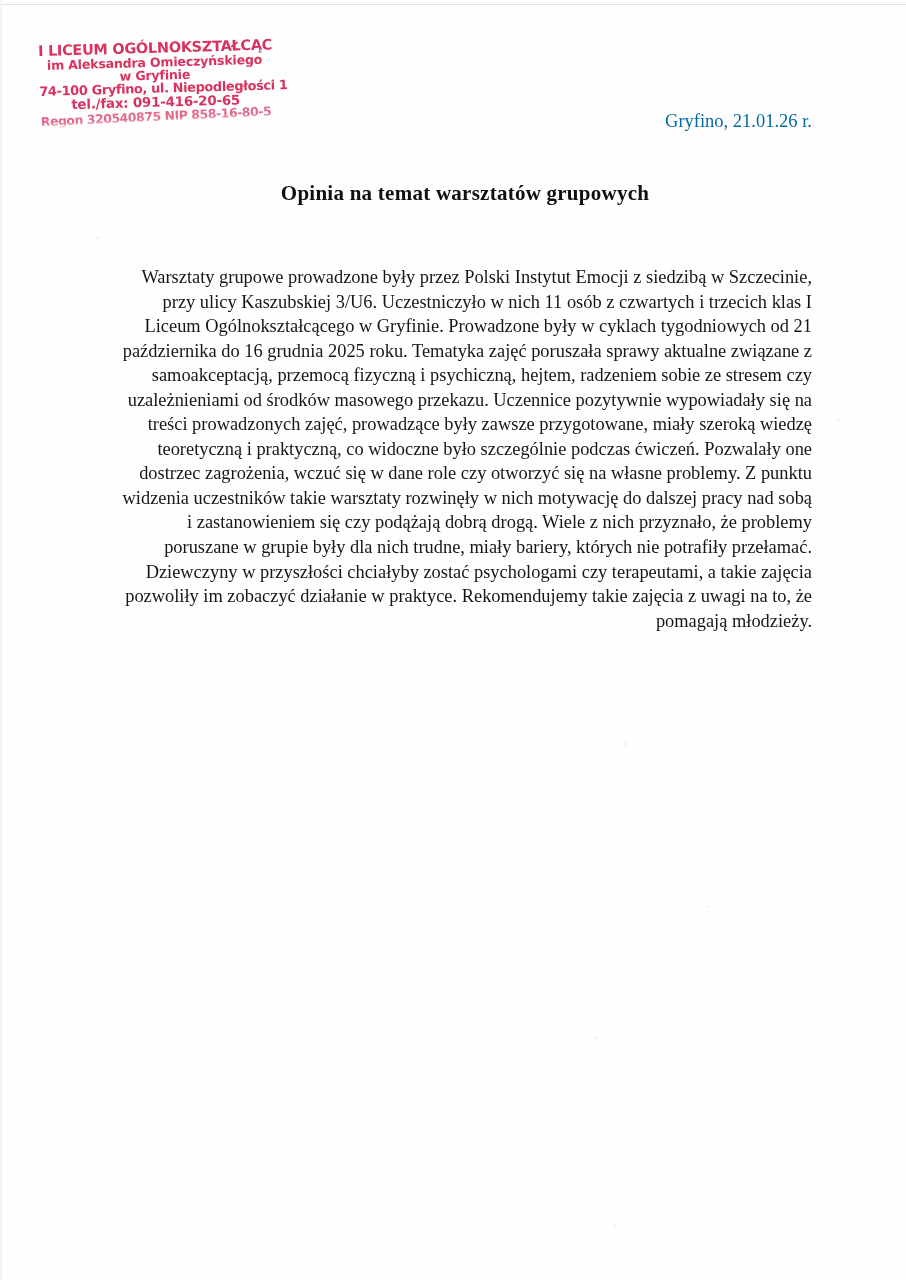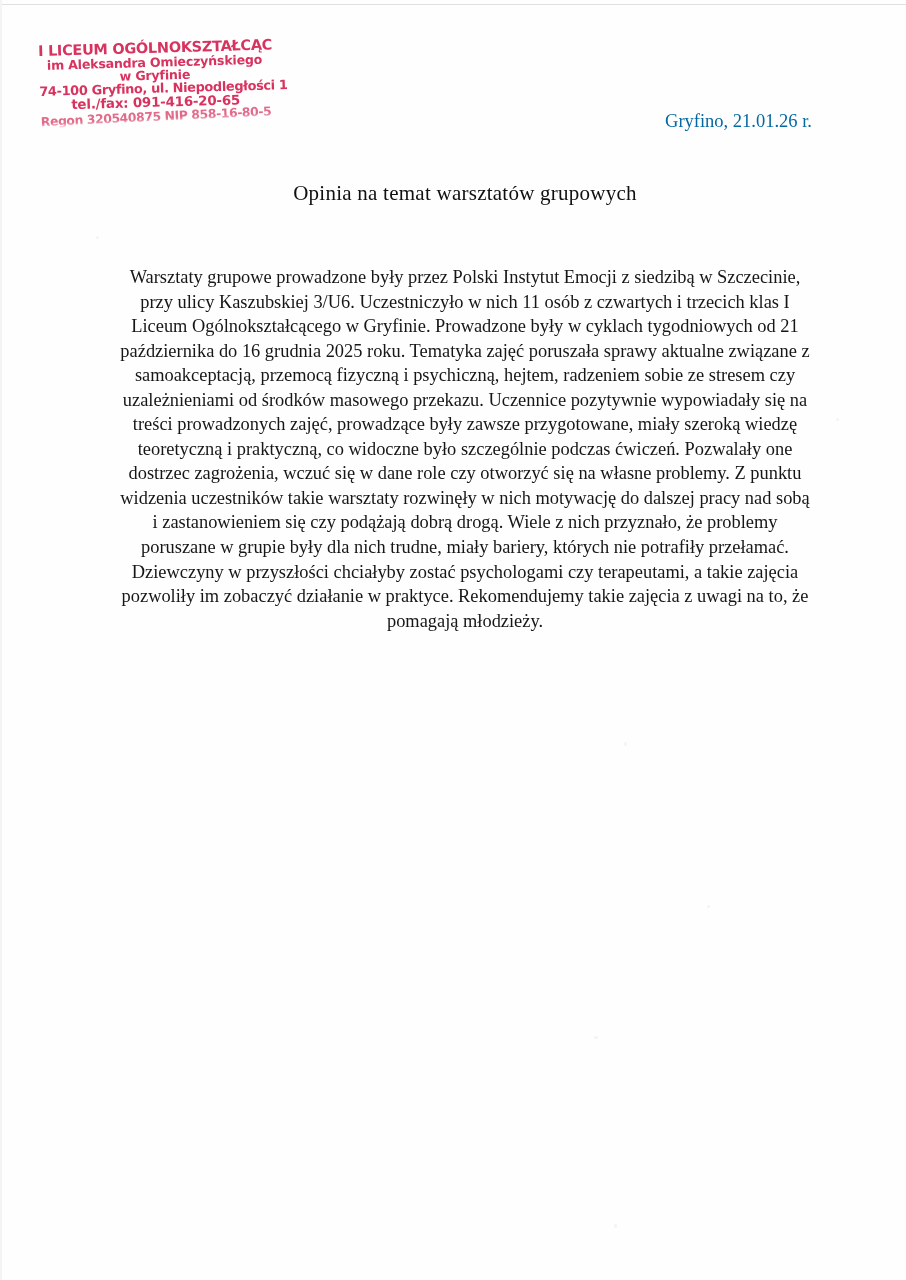--- a/index.html
+++ b/index.html
@@ -104,21 +104,21 @@
   }
 
   
   .doc-title {
     position: absolute;
     left: 118px;
     top: 181px;
     width: 694px;
     text-align: center;
     font-size: 21px;
-    font-weight: 400;
+    font-weight: 700;
     letter-spacing: .25px;
     color: #101010;
   }
 
   
   .body-block {
     position: absolute;
     left: 118px;
     top: 265px;
     width: 694px;
@@ -126,21 +126,21 @@
   .body-par {
     margin: 0;
     font-size: 18.4px;
     line-height: 24.55px;
     text-align: justify;
     text-justify: inter-word;
     color: #161616;
     hyphens: none;
   }
   .body-par:last-child {
-    text-align: center;
+    text-align: right;
   }
 
   
   .speckle {
     position: absolute;
     border-radius: 50%;
     background: #e9ebee;
     opacity: .55;
   }
 </style>

